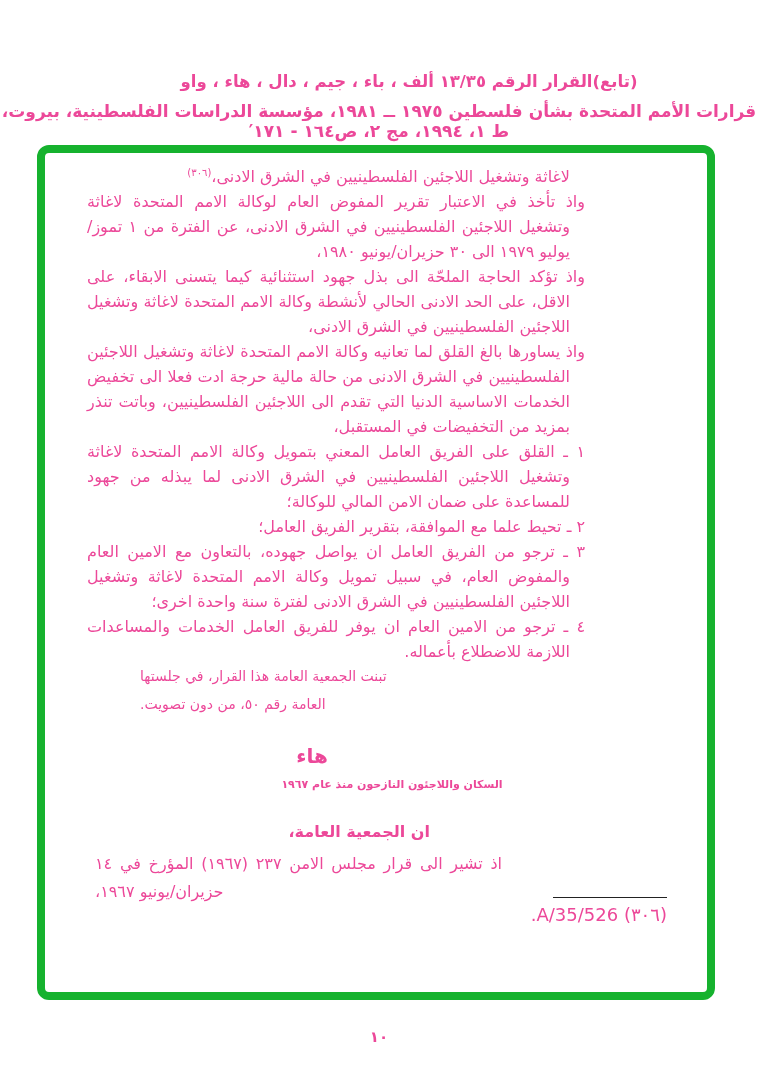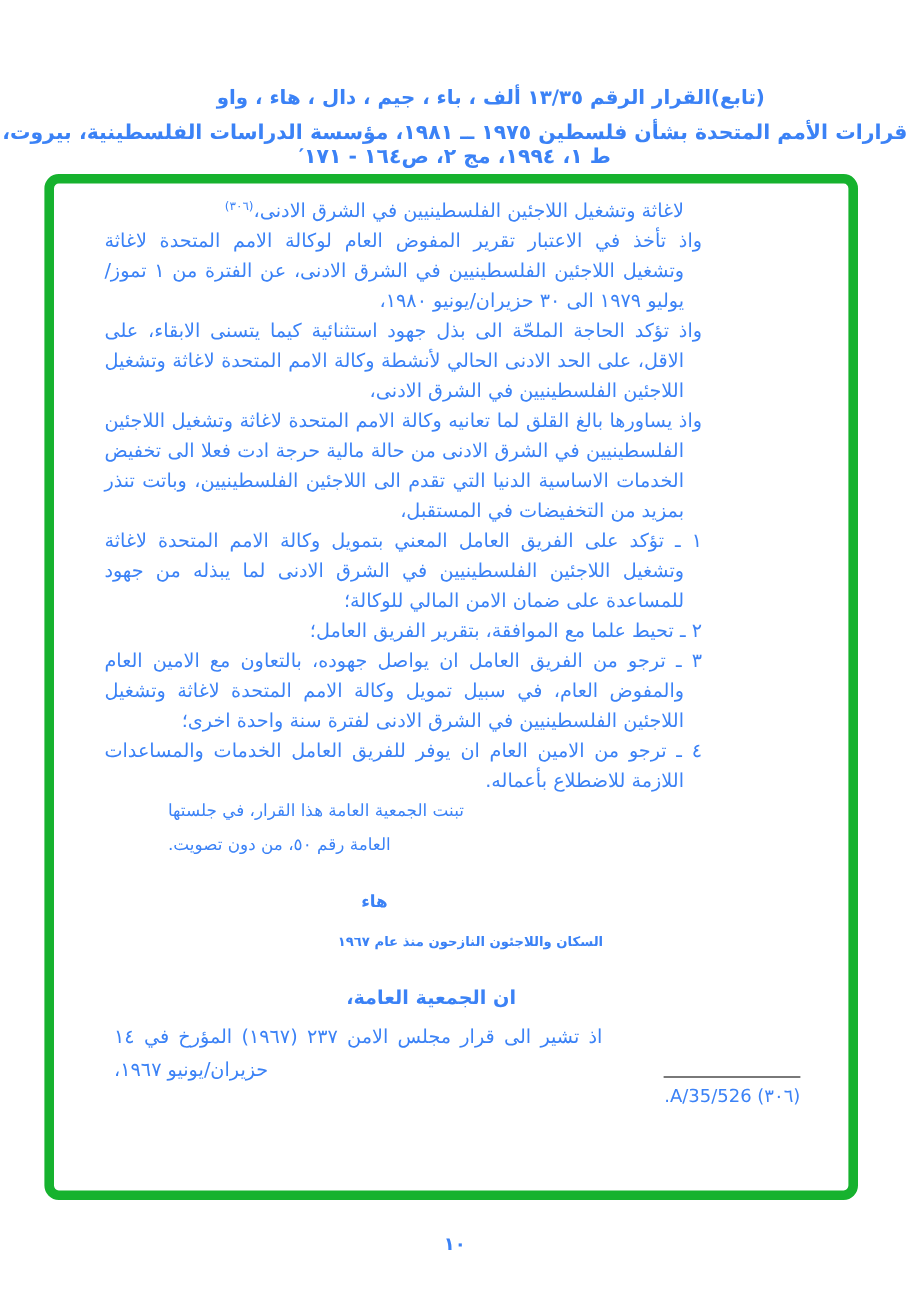--- a/index.html
+++ b/index.html
@@ -1,64 +1,64 @@
 <!DOCTYPE html>
 <html lang="ar" dir="rtl"><head>
 <meta charset="utf-8">
 <style>
   html,body{margin:0;padding:0;background:#ffffff;}
   .page{
     position:relative;width:758px;height:1078px;background:#ffffff;overflow:hidden;
-    font-family:"DejaVu Sans",sans-serif;color:#3b82f6;direction:rtl;
+    font-family:"DejaVu Sans",sans-serif;color:#ec4899;direction:rtl;
   }
   .abs{position:absolute;}
   
   .hdr1{top:72px;left:0;width:758px;text-align:center;font-weight:bold;font-size:16.5px;
         transform:translateX(30px);letter-spacing:0;}
   .hdr2{top:101px;left:0;width:758px;text-align:center;font-weight:bold;font-size:17px;}
   
   .frame{left:37px;top:145px;width:678px;height:855px;box-sizing:border-box;
          border:8px solid #16b22e;border-radius:12px;background:transparent;}
   
   .body-col{left:87px;top:160px;width:498px;font-size:16px;line-height:25px;direction:rtl;}
   .para{margin:0;text-align:justify;padding-right:15px;text-indent:-15px;}
   .para.cont{text-indent:0;}
   .lead{font-weight:normal;}
   .fn-ref{font-size:10px;vertical-align:6px;}
   
   .note{left:140px;top:662px;width:260px;text-align:left;font-size:14px;line-height:28px;}
   
-  .sec-letter{left:87px;top:744px;width:450px;text-align:center;font-weight:bold;font-size:14px;}
+  .sec-letter{left:87px;top:744px;width:450px;text-align:center;font-weight:bold;font-size:20px;}
   .sec-title{left:202px;top:778px;width:380px;text-align:center;font-weight:bold;font-size:11px;}
   .sec-opener{left:87px;top:822px;width:343px;font-weight:bold;font-size:16px;}
   .sec-para{left:95px;top:850px;width:407px;font-size:16px;line-height:28px;
             text-align:justify;text-align-last:left;}
   
   .fn-rule{left:553px;top:897px;width:114px;height:0;border-top:1.5px solid #222;}
-  .fn{left:450px;top:904px;width:217px;font-size:15px;direction:rtl;text-align:right;}
+  .fn{left:450px;top:904px;width:217px;font-size:18px;direction:rtl;text-align:right;}
   .fn .fn-doc{direction:ltr;unicode-bidi:embed;}
   
   .pnum{left:0;top:1028px;width:758px;text-align:center;font-size:15px;font-weight:bold;}
 </style>
 </head>
 <body>
 
 <div class="page">
 
   <div class="abs hdr1">(تابع)القرار الرقم ١٣/٣٥ ألف ، باء ، جيم ، دال ، هاء ، واو</div>
   <div class="abs hdr2">قرارات الأمم المتحدة بشأن فلسطين ١٩٧٥ ــ ١٩٨١، مؤسسة الدراسات الفلسطينية، بيروت، ط ١، ١٩٩٤، مج ٢، ص١٦٤ - ١٧١′</div>
 
   <div class="abs frame"></div>
 
   <div class="abs body-col">
     <p class="para cont"><span>لاغاثة وتشغيل اللاجئين الفلسطينيين في الشرق الادنى،</span><sup class="fn-ref">(٣٠٦)</sup></p>
     <p class="para"><span class="lead">واذ تأخذ في الاعتبار</span><span> تقرير المفوض العام لوكالة الامم المتحدة لاغاثة وتشغيل اللاجئين الفلسطينيين في الشرق الادنى، عن الفترة من ١ تموز/يوليو ١٩٧٩ الى ٣٠ حزيران/يونيو ١٩٨٠،</span></p>
     <p class="para"><span class="lead">واذ تؤكد</span><span> الحاجة الملحّة الى بذل جهود استثنائية كيما يتسنى الابقاء، على الاقل، على الحد الادنى الحالي لأنشطة وكالة الامم المتحدة لاغاثة وتشغيل اللاجئين الفلسطينيين في الشرق الادنى،</span></p>
     <p class="para"><span class="lead">واذ يساورها بالغ القلق</span><span> لما تعانيه وكالة الامم المتحدة لاغاثة وتشغيل اللاجئين الفلسطينيين في الشرق الادنى من حالة مالية حرجة ادت فعلا الى تخفيض الخدمات الاساسية الدنيا التي تقدم الى اللاجئين الفلسطينيين، وباتت تنذر بمزيد من التخفيضات في المستقبل،</span></p>
-    <p class="para"><span>١ ـ </span><span class="lead">تؤكد</span><span> على الفريق العامل المعني بتمويل وكالة الامم المتحدة لاغاثة وتشغيل اللاجئين الفلسطينيين في الشرق الادنى لما يبذله من جهود للمساعدة على ضمان الامن المالي للوكالة؛</span></p>
+    <p class="para"><span>١ ـ </span><span class="lead">القلق</span><span> على الفريق العامل المعني بتمويل وكالة الامم المتحدة لاغاثة وتشغيل اللاجئين الفلسطينيين في الشرق الادنى لما يبذله من جهود للمساعدة على ضمان الامن المالي للوكالة؛</span></p>
     <p class="para"><span>٢ ـ </span><span class="lead">تحيط علما مع الموافقة،</span><span> بتقرير الفريق العامل؛</span></p>
     <p class="para"><span>٣ ـ </span><span class="lead">ترجو</span><span> من الفريق العامل ان يواصل جهوده، بالتعاون مع الامين العام والمفوض العام، في سبيل تمويل وكالة الامم المتحدة لاغاثة وتشغيل اللاجئين الفلسطينيين في الشرق الادنى لفترة سنة واحدة اخرى؛</span></p>
     <p class="para"><span>٤ ـ </span><span class="lead">ترجو</span><span> من الامين العام ان يوفر للفريق العامل الخدمات والمساعدات اللازمة للاضطلاع بأعماله.</span></p>
   </div>
 
   <div class="abs note">تبنت الجمعية العامة هذا القرار، في جلستها العامة رقم ٥٠، من دون تصويت.</div>
 
   <div class="abs sec-letter">هاء</div>
   <div class="abs sec-title">السكان واللاجئون النازحون منذ عام ١٩٦٧</div>
   <div class="abs sec-opener">ان الجمعية العامة،</div>

